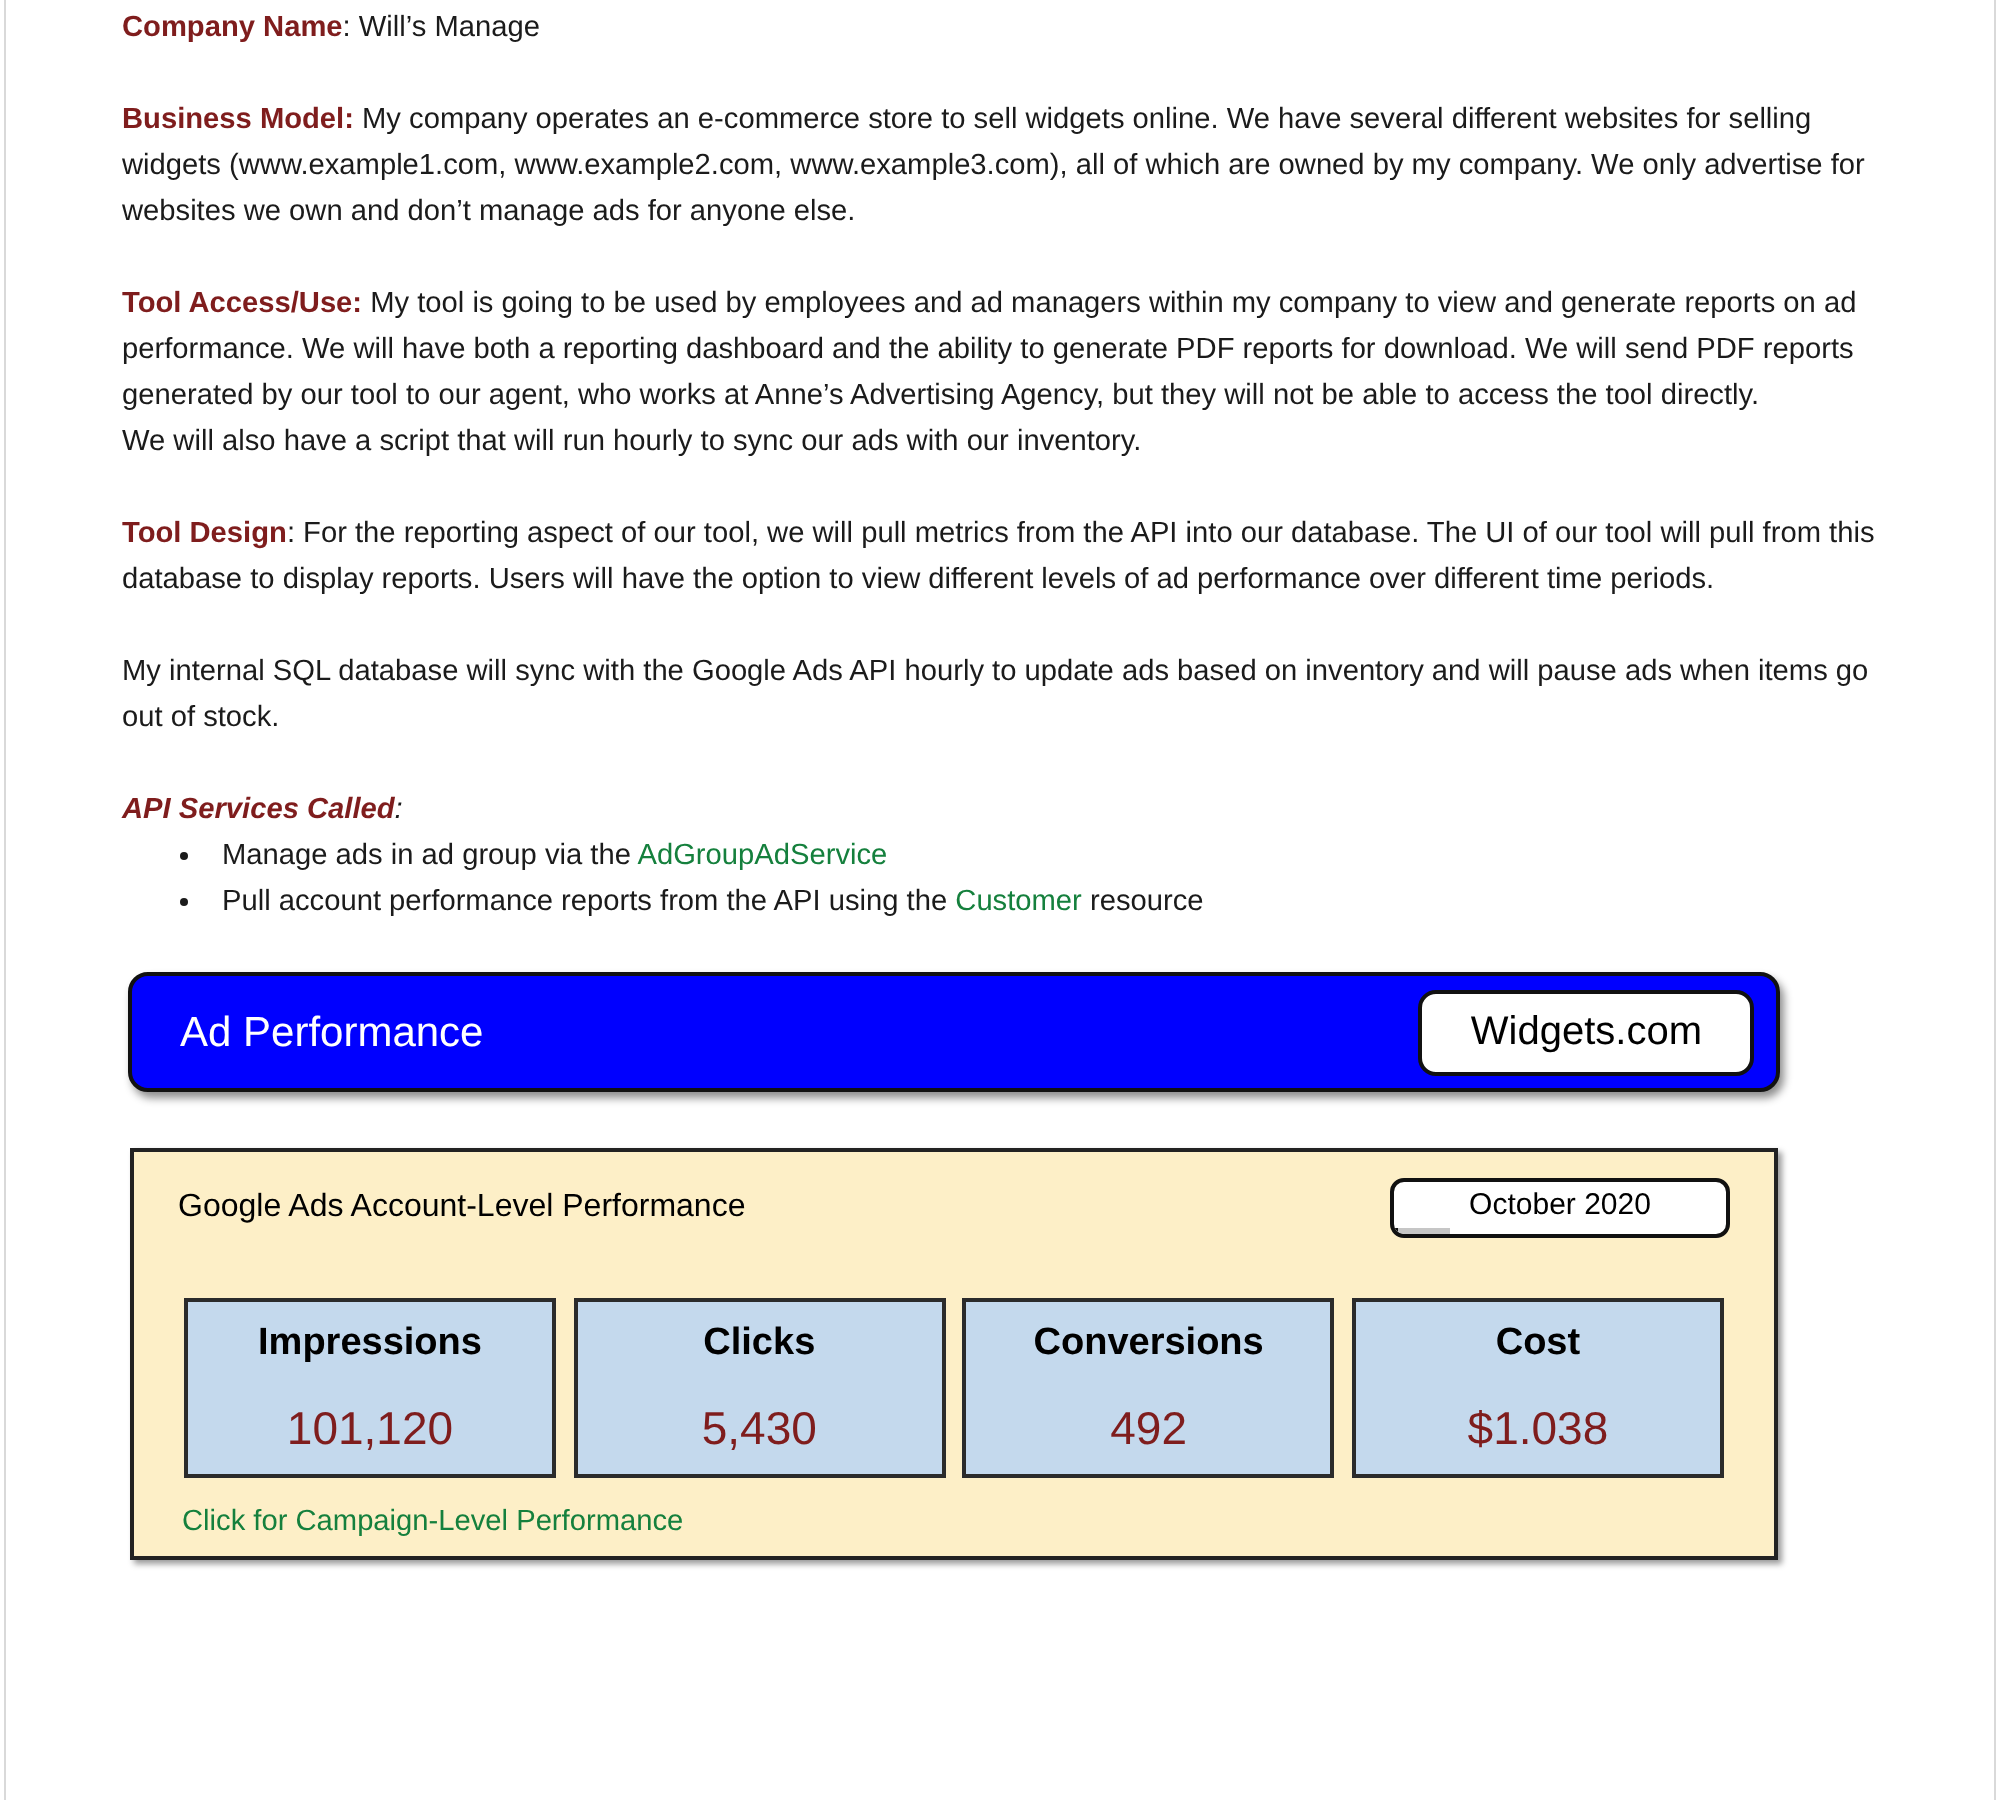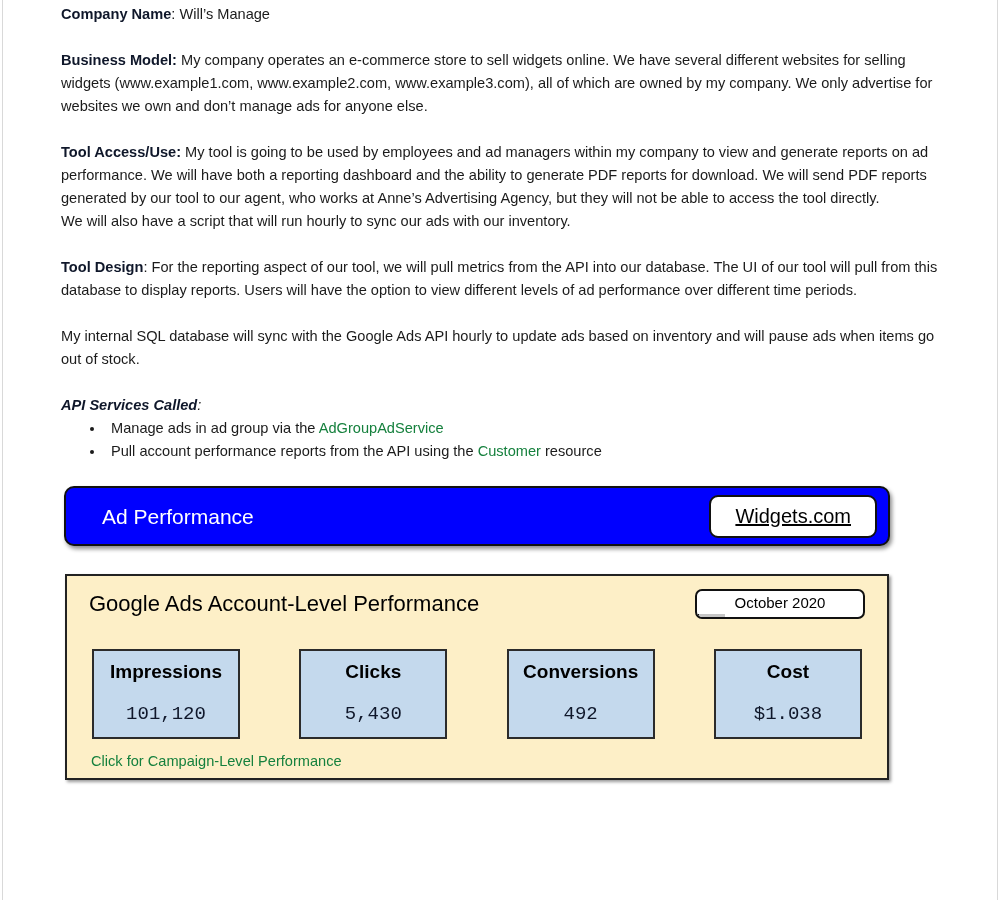--- a/index.html
+++ b/index.html
@@ -17,89 +17,88 @@
     border-right: 1px solid #d9d9d9;
     background: #ffffff;
   }
   .content {
     padding: 3px 54px 0 58px;
     font-size: 14.6px;
     line-height: 23px;
     color: #1b1b1b;
   }
   .para { margin: 0 0 23px 0; }
-  .para b { color: #0f172a; }
+  .para b { color: #7f1d1d; }
   .para .block-line { display: block; }
   ul.api-list { margin: 0 0 23px 0; padding-left: 44px; }
   ul.api-list li { padding-left: 6px; line-height: 23px; }
   a.doc-link, a.campaign-link { color: #15803d; cursor: pointer; }
 
   
   .mock-header {
     width: 826px; height: 60px;
     margin: 0 0 28px 3px;
     background: #0000ff;
     border: 2px solid #111;
     border-radius: 10px;
     box-shadow: 2px 3px 4px rgba(0,0,0,0.45);
     display: flex; align-items: center; justify-content: space-between;
-    padding: 0 11px 0 36px;
+    padding: 0 11px 0 24px;
   }
   .mock-title { color: #ffffff; font-size: 21px; }
   .mock-site-btn {
     background: #ffffff;
     border: 2px solid #111;
     border-radius: 9px;
     font-family: inherit;
     font-size: 20px;
     color: #000;
     padding: 8px 24px;
     cursor: pointer;
-    text-decoration: underline;
   }
 
   
   .mock-panel {
     width: 824px; height: 206px;
     margin-left: 4px;
     background: #fdefc7;
     border: 2px solid #222;
     box-shadow: 2px 2px 3px rgba(0,0,0,0.4);
     padding: 13px 22px 10px 22px;
   }
   .panel-top { display: flex; justify-content: space-between; align-items: flex-start; }
-  .panel-title { font-size: 22px; color: #000; line-height: 30px; }
+  .panel-title { font-size: 16px; color: #000; line-height: 30px; }
   .dropdown {
     display: flex; align-items: stretch;
     width: 170px; height: 30px;
     background: #ffffff;
     border: 2px solid #111;
     border-radius: 7px;
     overflow: hidden;
     cursor: pointer;
     flex-direction: column;
   }
   .dropdown-value { flex: 1; display: flex; align-items: center; justify-content: center; font-size: 15px; color: #000; }
   .dropdown-btn {
     width: 28px;
     background: #c6c6c6;
     border-left: 2px solid #111;
     display: flex; align-items: center; justify-content: center;
     font-size: 10px; color: #000;
   }
   .metrics { display: flex; justify-content: space-between; margin: 30px 3px 0 3px; }
   .card {
-    width: 148px; height: 90px;
+    width: 186px; height: 90px;
     background: #c4d9ed;
     border: 2px solid #2b2b2b;
     display: flex; flex-direction: column; justify-content: space-between; align-items: center;
     padding: 9px 0 11px 0;
   }
   .card-label { font-size: 19px; font-weight: bold; color: #000; }
-  .card-value { font-size: 19px; color: #0f172a; font-family: Liberation Mono, monospace; }
+  .card-value { font-size: 23px; color: #7f1d1d; }
   a.campaign-link { display: inline-block; margin: 11px 0 0 2px; font-size: 14.6px; }
 </style>
 </head>
 <body>
 
 <div class="page">
   <div class="content">
 
     <p class="para"><b>Company Name</b><span>: Will’s Manage</span></p>
 

